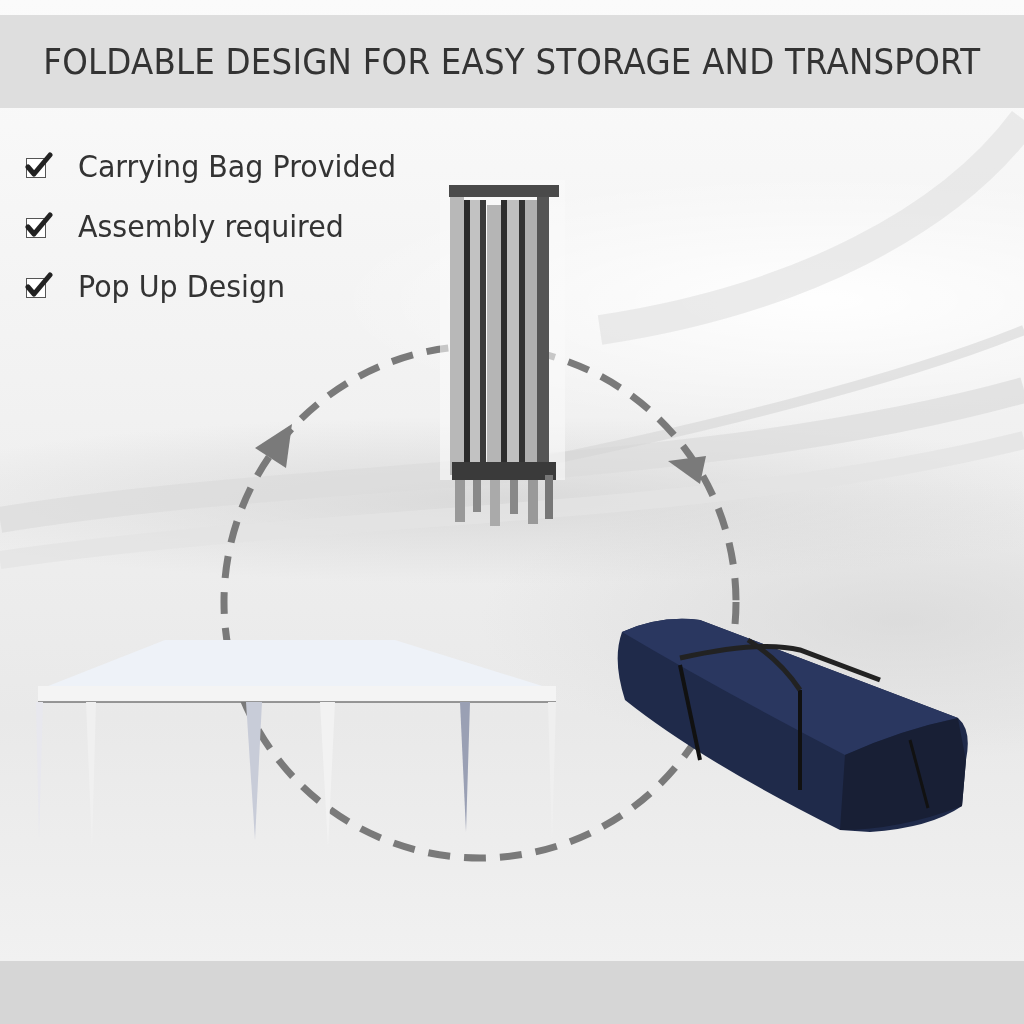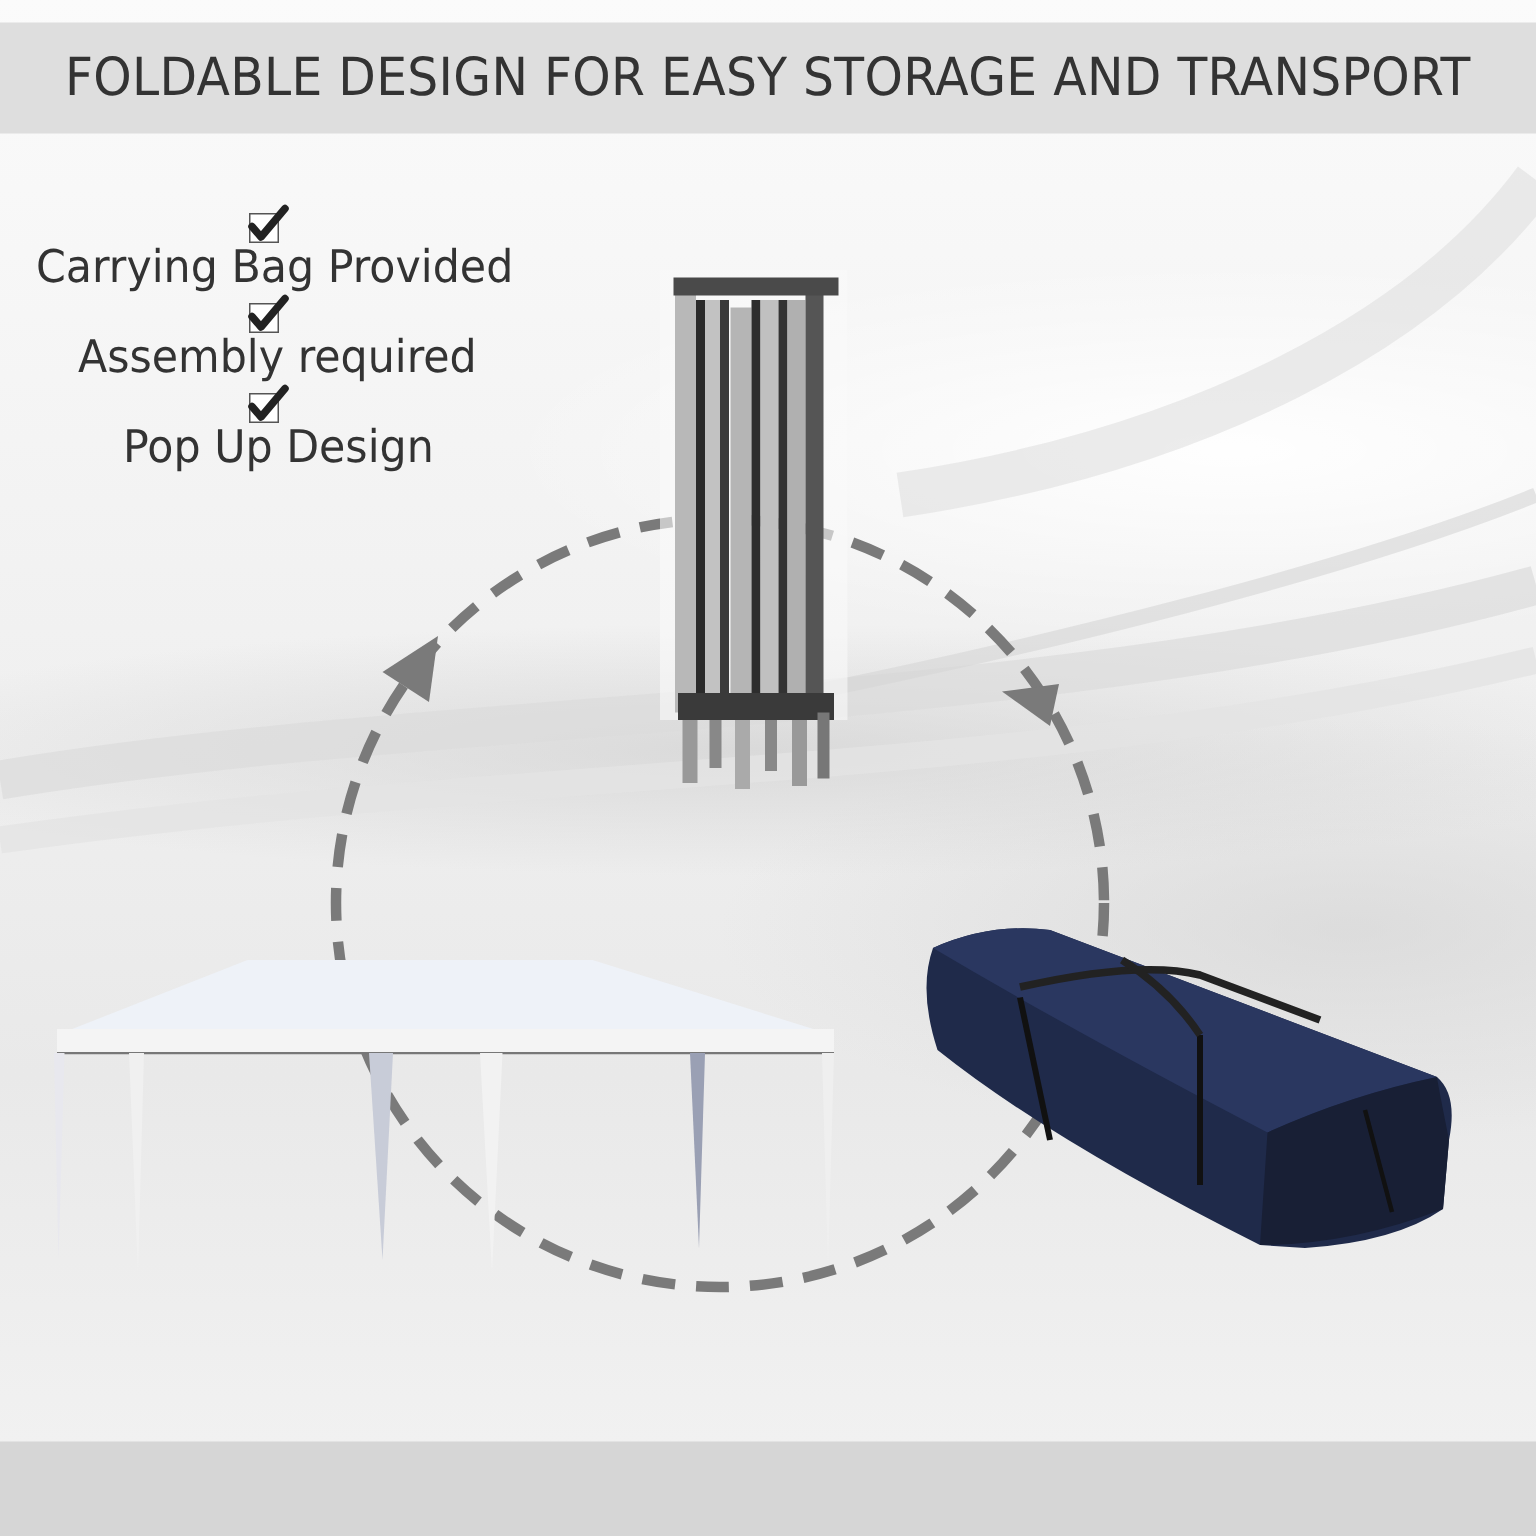--- a/index.html
+++ b/index.html
@@ -7,26 +7,26 @@
     font-family: "DejaVu Sans", "Liberation Sans", sans-serif;
     background:#f2f2f2; }
   .bg { position:absolute; inset:0;
     background:
       radial-gradient(ellipse 700px 180px at 820px 300px, rgba(255,255,255,0.95), rgba(255,255,255,0) 70%),
       radial-gradient(ellipse 900px 120px at 500px 500px, rgba(200,200,200,0.55), rgba(200,200,200,0) 70%),
       radial-gradient(ellipse 600px 200px at 900px 620px, rgba(210,210,210,0.6), rgba(210,210,210,0) 70%),
       linear-gradient(180deg, #fbfbfb 0%, #f0f0f0 45%, #e9e9e9 70%, #f3f3f3 100%);
   }
   .swoosh { position:absolute; inset:0; }
-  .header { position:absolute; left:0; top:15px; width:1024px; height:74px;
+  .header { position:absolute; left:0; top:15px; width:1024px; height:93px;
     background:#dedede; display:flex; align-items:center; justify-content:center; }
   .header h1 { margin:0; font-weight:normal; font-size:35px; color:#333;
     letter-spacing:0.2px; font-family:"DejaVu Sans", sans-serif; transform:scaleX(0.93); white-space:nowrap; }
   .features { position:absolute; left:24px; top:136px; }
-  .feature { display:flex; align-items:center; height:60px;flex-direction:column; }
+  .feature { display:flex; align-items:center; height:60px; }
   .check { width:28px; height:28px; margin-right:26px; position:relative; }
   .check .box { position:absolute; left:2px; top:6px; width:18px; height:18px; border:1.5px solid #555; background:#fff; }
   .check svg { position:absolute; left:0; top:0; }
   .feature span.lbl { font-size:30px; color:#333; font-family:"DejaVu Sans", sans-serif; transform:scaleX(0.95); transform-origin:left center; white-space:nowrap; }
   .footer { position:absolute; left:0; top:961px; width:1024px; height:63px; background:#d6d6d6; }
   .art { position:absolute; inset:0; }
 </style>
 </head>
 <body>
 

